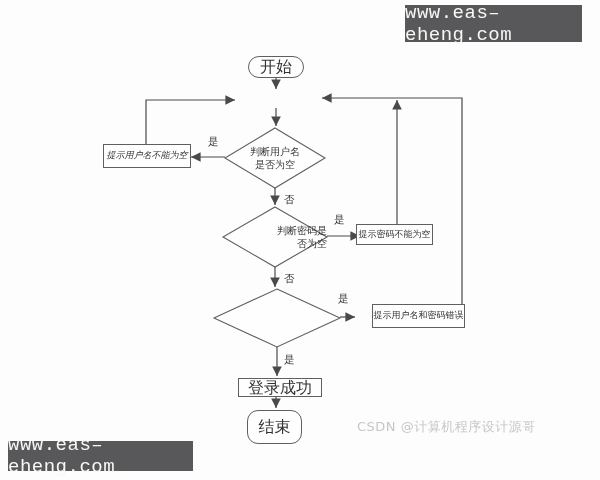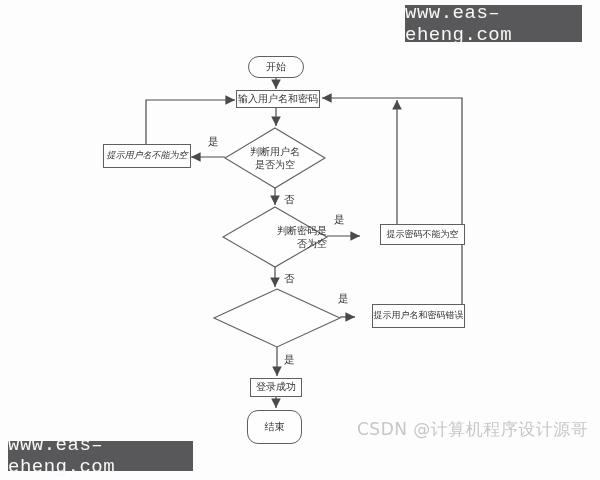--- a/index.html
+++ b/index.html
@@ -7,39 +7,39 @@
     width:600px;height:480px;position:relative;overflow:hidden;
     background:#fdfdfd;
     font-family:"DejaVu Sans","Liberation Sans",sans-serif;
   }
   #canvas{position:absolute;left:0;top:0;width:600px;height:480px;}
   svg.wires{position:absolute;left:0;top:0;z-index:1;}
   .node{
     position:absolute;z-index:2;
     background:#fefefe;border:1px solid #5f5f5f;
     display:flex;align-items:center;justify-content:center;
-    color:#333;font-size:10px;line-height:1.25;
+    color:#333;font-size:16px;line-height:1.25;
     box-sizing:border-box;text-align:center;white-space:nowrap;
   }
   .terminator{border-radius:11px;}
   .diamond-label{
     position:absolute;z-index:3;background:transparent;border:none;
     display:flex;flex-direction:column;align-items:center;justify-content:center;
     color:#333;font-size:10px;line-height:1.3;text-align:center;white-space:nowrap;
   }
   .edge-label{
     position:absolute;z-index:3;color:#333;font-size:10.5px;line-height:1;
   }
   .wm-bar{
     position:absolute;z-index:5;
     display:flex;align-items:center;justify-content:center;
     color:#f7f7f7;font-size:19px;letter-spacing:0.5px;font-family:Liberation Mono, monospace;
   }
   .csdn{
-    position:absolute;z-index:4;font-size:17px;letter-spacing:0.5px;white-space:nowrap;
+    position:absolute;z-index:4;font-size:13px;letter-spacing:0.5px;white-space:nowrap;
   }
 </style>
 </head>
 <body>
 
 <div id="canvas">
 
   <svg class="wires" width="600" height="480" viewBox="0 0 600 480">
     <defs>
       <marker id="arr" viewBox="0 0 8 8" refX="8" refY="4" markerWidth="8" markerHeight="8" orient="auto">
@@ -71,29 +71,28 @@
 
     <polyline points="276,397 276,408" fill="none" stroke="#4a4a4a" stroke-width="1.2" marker-end="url(#arr)"></polyline>
 
     <polygon points="275,128 325,158 275,188 225,158" fill="#fefefe" stroke="#5f5f5f" stroke-width="1.1"></polygon>
     <polygon points="275,207 327,237 275,267 223,237" fill="#fefefe" stroke="#5f5f5f" stroke-width="1.1"></polygon>
     <polygon points="277,289 340,318 277,347 214,318" fill="#fefefe" stroke="#5f5f5f" stroke-width="1.1"></polygon>
   </svg>
 
   <div class="node terminator" style="left:248px;top:56px;width:56px;height:22px;">开始</div>
 
-  <div class="node" style="left:236px;top:90px;width:84px;height:18px;">输入用户名和密码</div>
 
   <div class="node" style="left:103px;top:144px;width:88px;height:24px;font-size:9px;font-style:italic;">提示用户名不能为空</div>
 
-  <div class="node" style="left:380px;top:224px;width:85px;height:21px;font-size:9px;">提示密码不能为空</div>
+  <div class="node" style="left:356px;top:224px;width:77px;height:21px;font-size:9px;">提示密码不能为空</div>
 
   <div class="node" style="left:372px;top:304px;width:93px;height:24px;font-size:9px;">提示用户名和密码错误</div>
 
-  <div class="node" style="left:250px;top:378px;width:52px;height:19px;">登录成功</div>
+  <div class="node" style="left:238px;top:378px;width:84px;height:19px;">登录成功</div>
 
   <div class="node terminator" style="left:247px;top:410px;width:55px;height:34px;">结束</div>
 
   <div class="diamond-label" style="left:225px;top:130px;width:100px;height:56px;">
     <div>判断用户名</div>
     <div>是否为空</div>
   </div>
   <div class="diamond-label" style="left:223px;top:209px;width:104px;height:56px;align-items:flex-end;">
     <div>判断密码是</div>
     <div>否为空</div>

